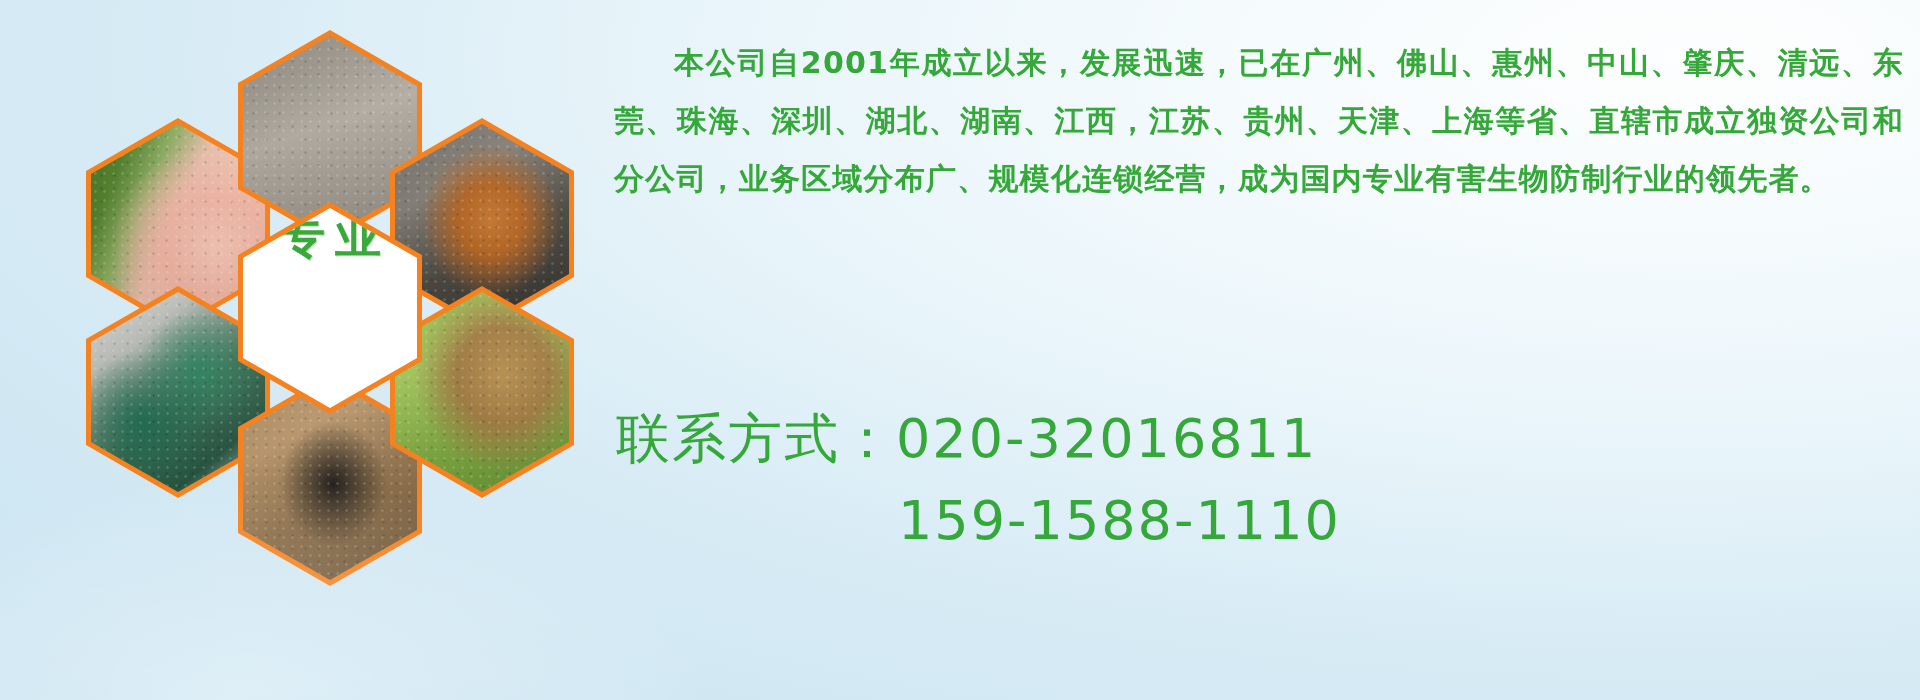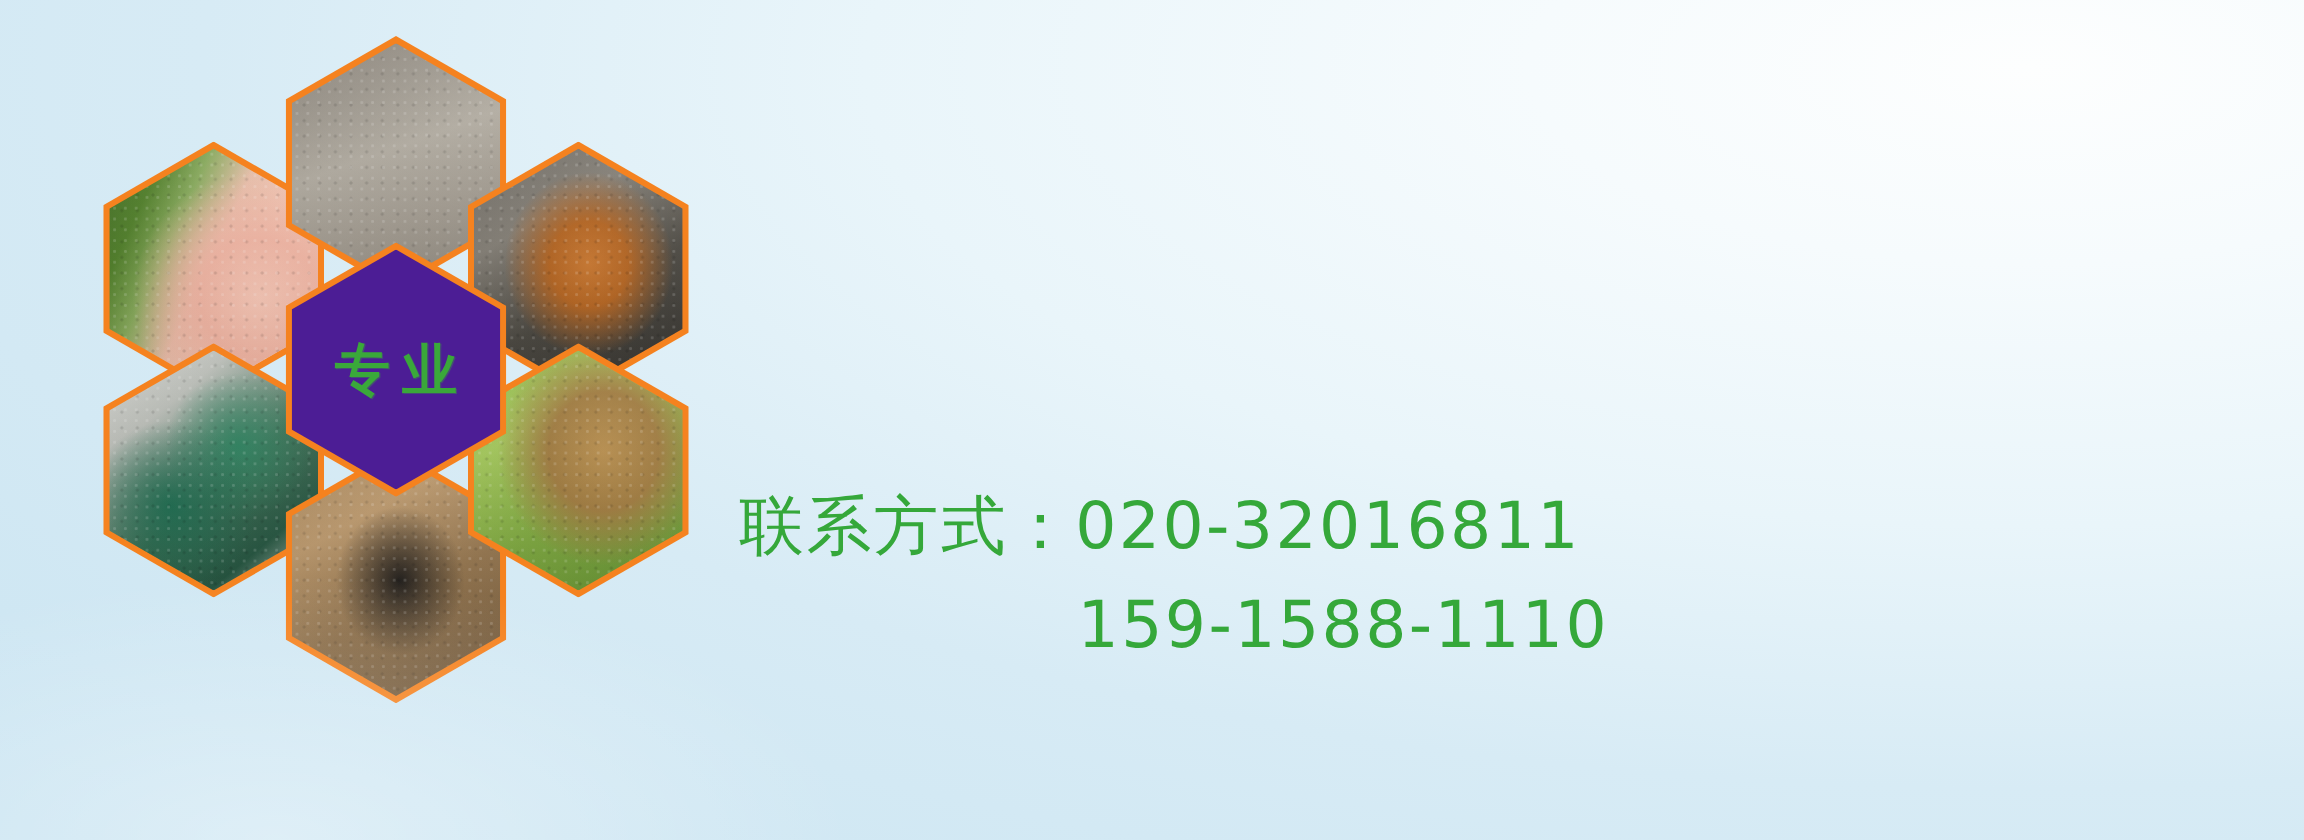--- a/index.html
+++ b/index.html
@@ -37,22 +37,22 @@
   
   .h-mosquito{left:0px;  top:104px;}
   .h-rats    {left:152px;top:16px;}
   .h-roach   {left:304px;top:104px;}
   .h-flies   {left:0px;  top:272px;}
   .h-ant     {left:152px;top:360px;}
   .h-stink   {left:304px;top:272px;}
   .h-center  {left:152px;top:188px;}
 
   .h-center{background:#f5821f;}
-  .h-center .inner{background:#4c1d95;display:flex;flex-direction:column;
-    align-items:center;justify-content:center;}
+  .h-center .inner{background:#ffffff;display:flex;flex-direction:column;
+    align-items:center;}
 
   .cn-big{
     color:#3aa83a;font-weight:bold;
     font-family:"DejaVu Sans","Liberation Sans",sans-serif;
     font-size:46px;letter-spacing:10px;line-height:1.22;
     text-indent:10px;
     text-shadow:1px 1px 0 rgba(58,168,58,.35);
   }
 
   
@@ -173,19 +173,22 @@
     </div>
 
     <div class="hex h-center">
       <div class="inner">
         <div class="cn-big">专业</div>
       </div>
     </div>
 
   </div>
 
+  <div id="copy">
+    <p>本公司自2001年成立以来，发展迅速，已在广州、佛山、惠州、中山、肇庆、清远、东莞、珠海、深圳、湖北、湖南、江西，江苏、贵州、天津、上海等省、直辖市成立独资公司和分公司，业务区域分布广、规模化连锁经营，成为国内专业有害生物防制行业的领先者。</p>
+  </div>
 
   <div id="contact">
     <div class="contact-line"><span>联系方式：</span><span>020-32016811</span></div>
     <div class="contact-line second"><span>159-1588-1110</span></div>
   </div>
 
 </div>
 
 </body></html>

